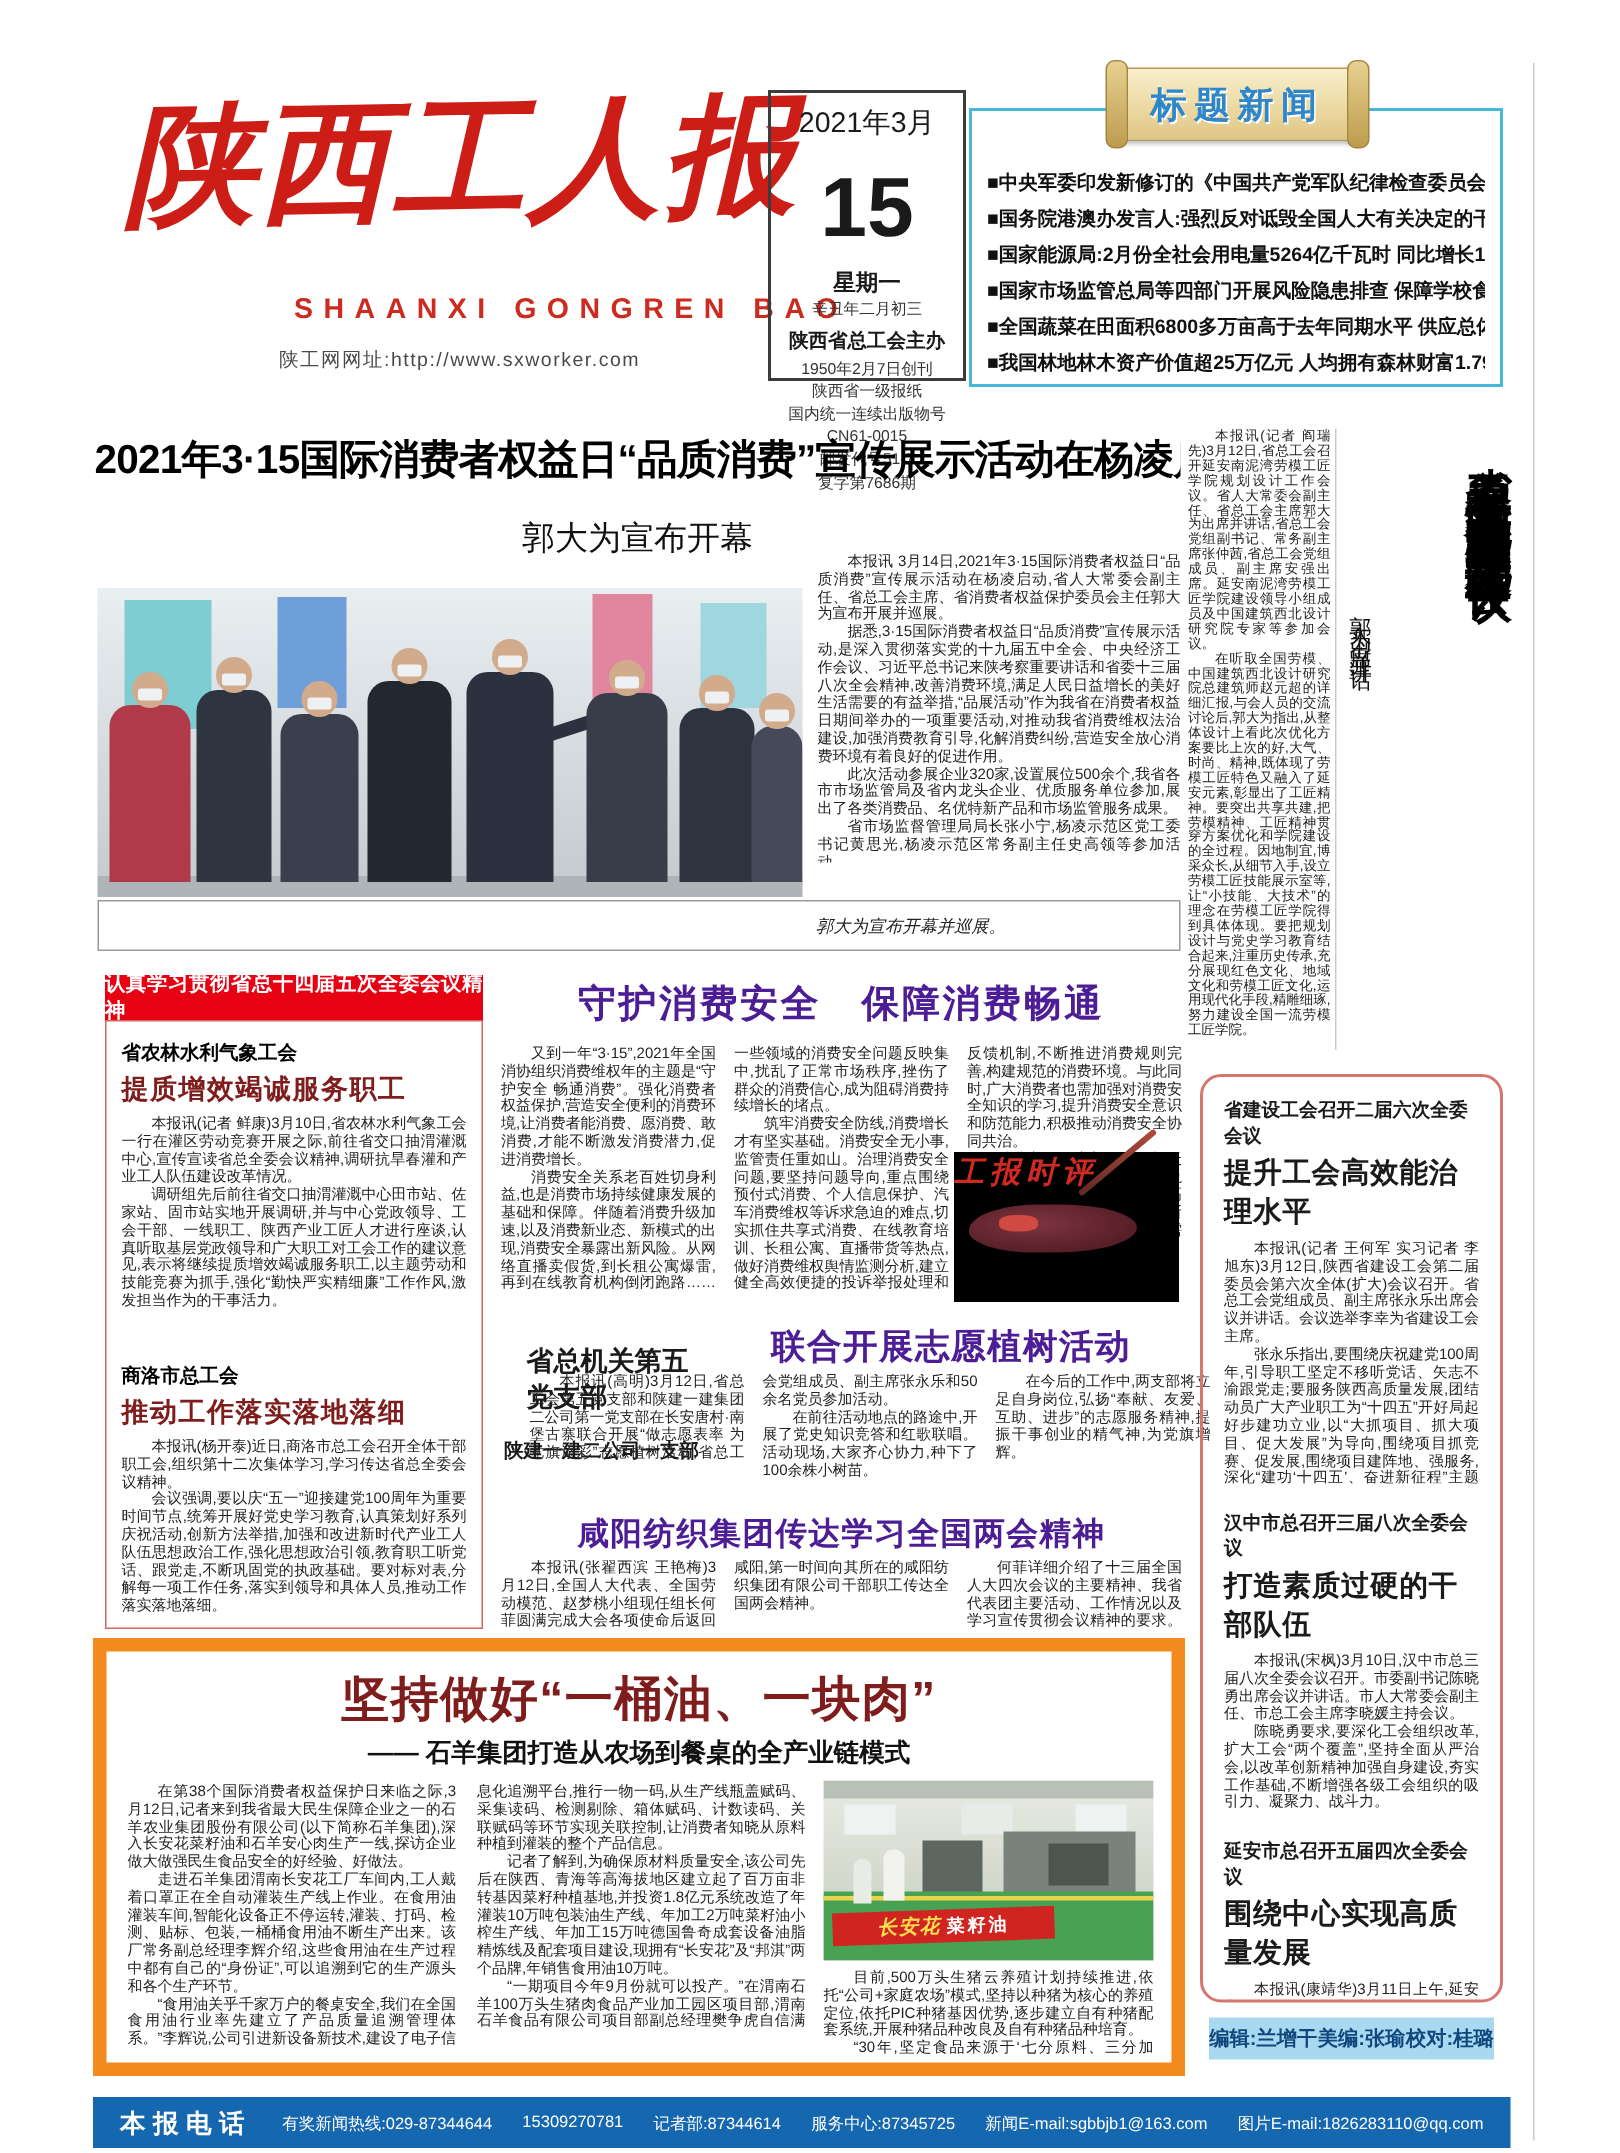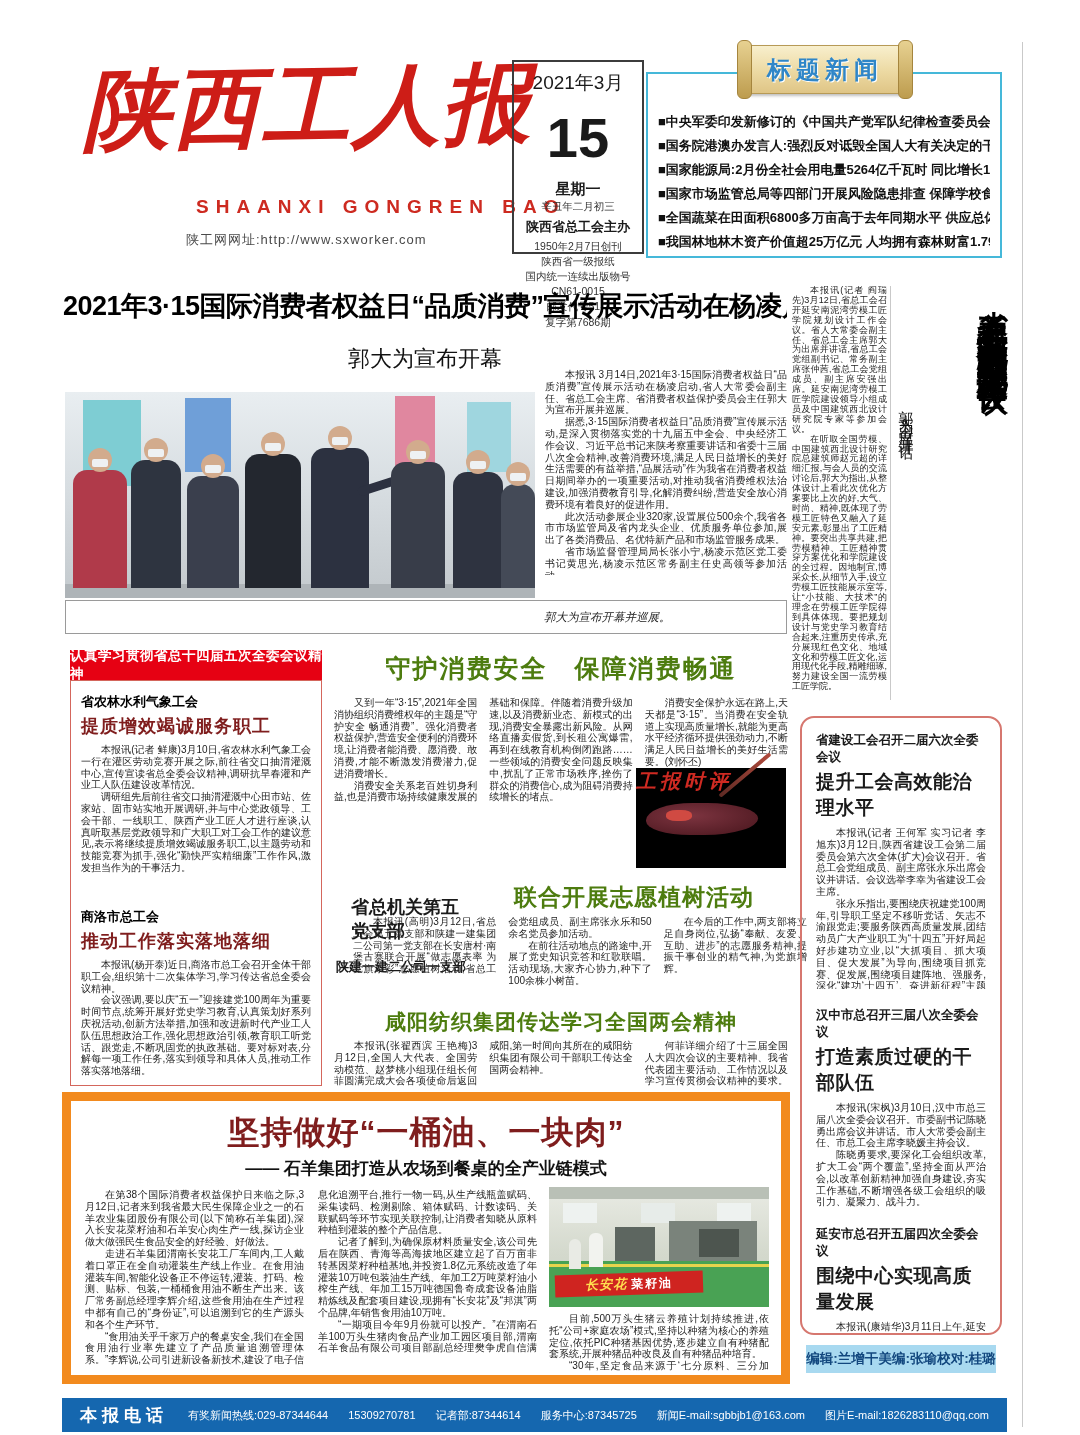--- a/index.html
+++ b/index.html
@@ -26,21 +26,21 @@
   .scroll-banner{background:linear-gradient(180deg,#f8efcd 0%,#ecd9a2 55%,#dfc586 100%);
       border:1px solid #b79a56;border-radius:6px;display:flex;align-items:center;justify-content:center;
       box-shadow:2px 2px 3px rgba(0,0,0,.25);}
   .scroll-banner::before,.scroll-banner::after{content:'';position:absolute;top:-6px;bottom:-6px;width:13px;
       background:linear-gradient(180deg,#e7d191,#bd9c4e);border:1px solid #a5853d;border-radius:6px;}
   .scroll-banner::before{left:-8px;} .scroll-banner::after{right:-8px;}
   .scroll-text{color:#2f86c8;font-size:24px;font-weight:bold;letter-spacing:5px;text-shadow:1px 1px 0 #fff;}
   
   .main-hl{font-size:27px;font-weight:bold;letter-spacing:-.5px;text-align:center;white-space:nowrap;color:#000;}
   .main-sub{font-size:22px;text-align:center;color:#111;}
-  .sec-hl{font-weight:bold;text-align:center;color:#4d7c0f;font-family:Liberation Serif, serif;}
+  .sec-hl{font-weight:bold;text-align:center;color:#4c1d95;font-family:Liberation Serif, serif;}
   
   .bt{font-size:10px;line-height:11.8px;text-align:justify;color:#222;}
   .bt p{margin:0;text-indent:2em;}
   .bt-narrow{font-size:9px;line-height:9.9px;}
   .cols2{column-count:2;column-gap:14px;}
   .cols3{column-count:3;column-gap:12px;}
   
   .vert{writing-mode:vertical-rl;}
   .vert-title{font-size:31px;font-weight:bold;letter-spacing:3px;line-height:43px;color:#000;}
   .vert-sub{font-size:15px;letter-spacing:5px;color:#111;}
@@ -174,20 +174,21 @@
       <p>本报讯(杨开泰)近日,商洛市总工会召开全体干部职工会,组织第十二次集体学习,学习传达省总全委会议精神。</p>
       <p>会议强调,要以庆“五一”迎接建党100周年为重要时间节点,统筹开展好党史学习教育,认真策划好系列庆祝活动,创新方法举措,加强和改进新时代产业工人队伍思想政治工作,强化思想政治引领,教育职工听党话、跟党走,不断巩固党的执政基础。要对标对表,分解每一项工作任务,落实到领导和具体人员,推动工作落实落地落细。</p>
     </div>
   </div>
 </div>
 
 <div class="abs sec-hl" style="left:334px;top:652px;width:454px;font-size:25px;letter-spacing:2px;">守护消费安全　保障消费畅通</div>
 <div class="abs clip bt cols3" style="left:334px;top:697px;width:454px;height:174px;">
   <p>又到一年“3·15”,2021年全国消协组织消费维权年的主题是“守护安全 畅通消费”。强化消费者权益保护,营造安全便利的消费环境,让消费者能消费、愿消费、敢消费,才能不断激发消费潜力,促进消费增长。</p>
   <p>消费安全关系老百姓切身利益,也是消费市场持续健康发展的基础和保障。伴随着消费升级加速,以及消费新业态、新模式的出现,消费安全暴露出新风险。从网络直播卖假货,到长租公寓爆雷,再到在线教育机构倒闭跑路……一些领域的消费安全问题反映集中,扰乱了正常市场秩序,挫伤了群众的消费信心,成为阻碍消费持续增长的堵点。</p>
+  <p>筑牢消费安全防线,消费增长才有坚实基础。消费安全无小事,监管责任重如山。治理消费安全问题,要坚持问题导向,重点围绕预付式消费、个人信息保护、汽车消费维权等诉求急迫的难点,切实抓住共享式消费、在线教育培训、长租公寓、直播带货等热点,做好消费维权舆情监测分析,建立健全高效便捷的投诉举报处理和反馈机制,不断推进消费规则完善,构建规范的消费环境。与此同时,广大消费者也需加强对消费安全知识的学习,提升消费安全意识和防范能力,积极推动消费安全协同共治。</p>
   <p>消费安全保护永远在路上,天天都是“3·15”。当消费在安全轨道上实现高质量增长,就能为更高水平经济循环提供强劲动力,不断满足人民日益增长的美好生活需要。(刘怀丕)</p>
 </div>
 <div class="abs" style="left:636px;top:768px;width:150px;height:100px;background:#000000;">
   <div class="stamp-text">工报时评</div>
   <div class="inkstone">
     <i class="ink"></i>
     <i class="pen"></i>
   </div>
 </div>
 

